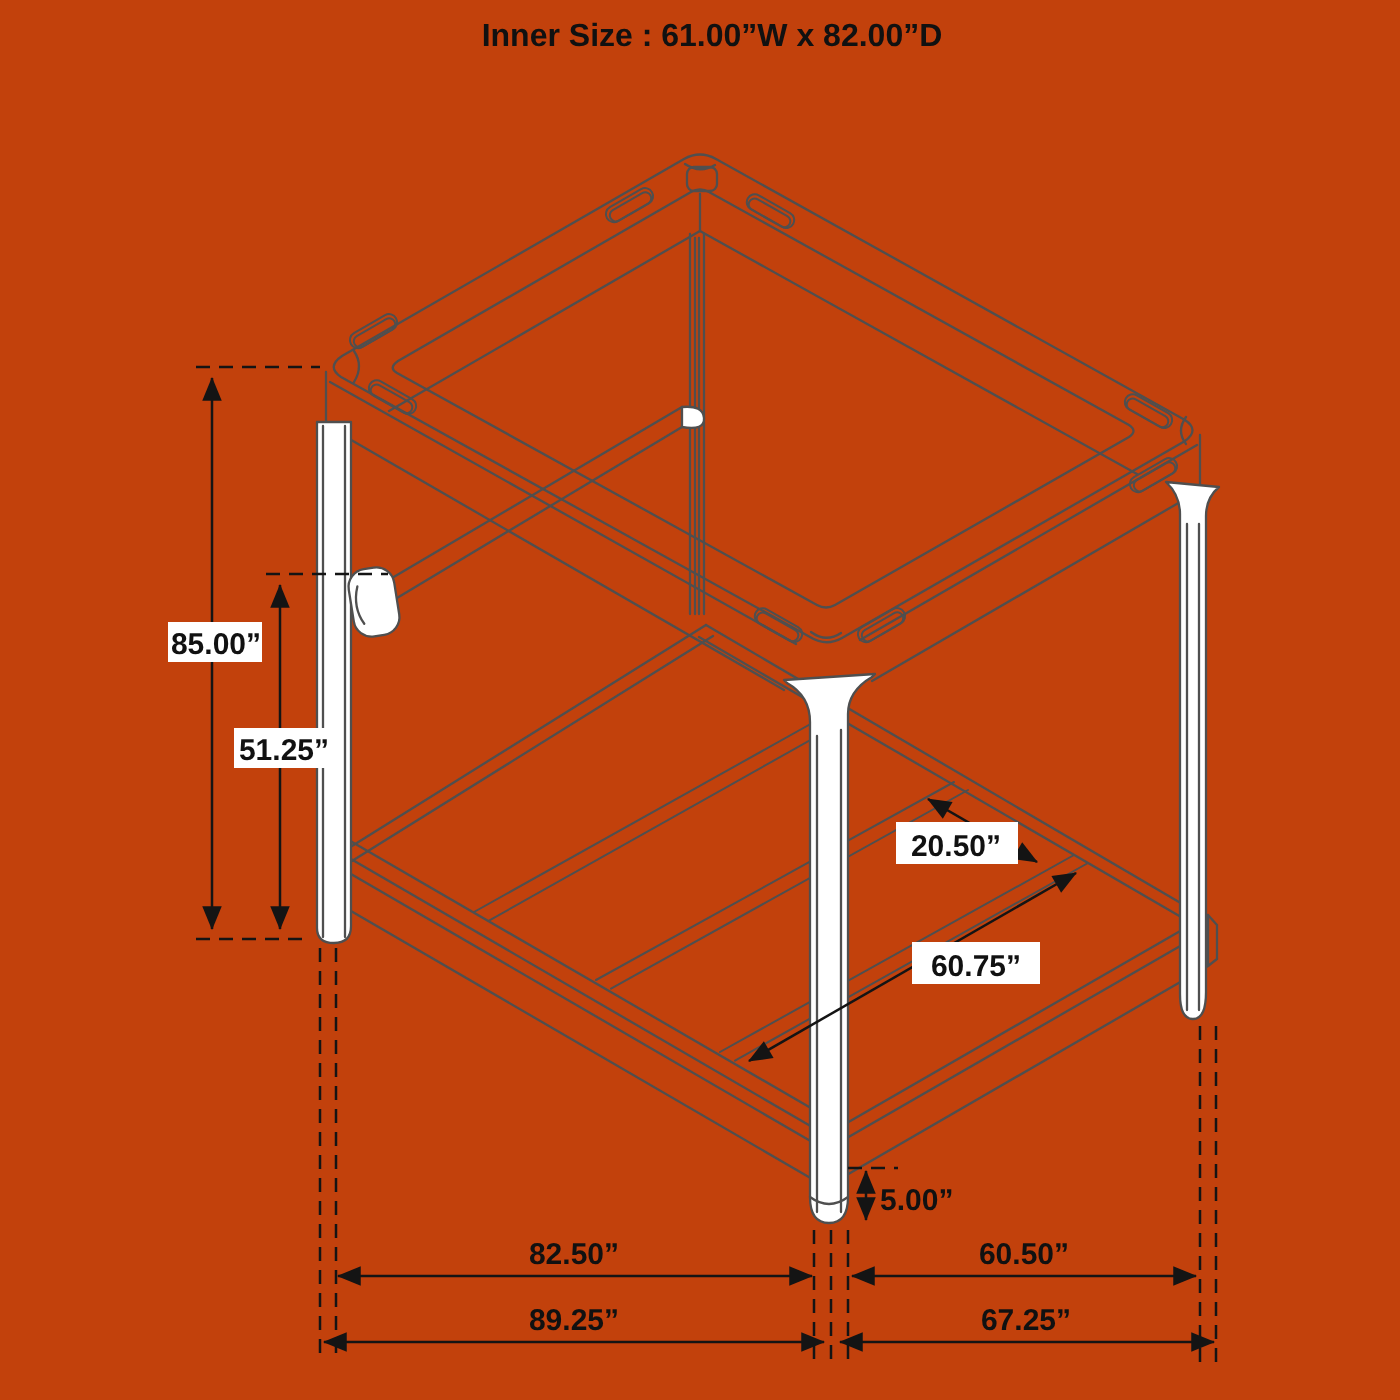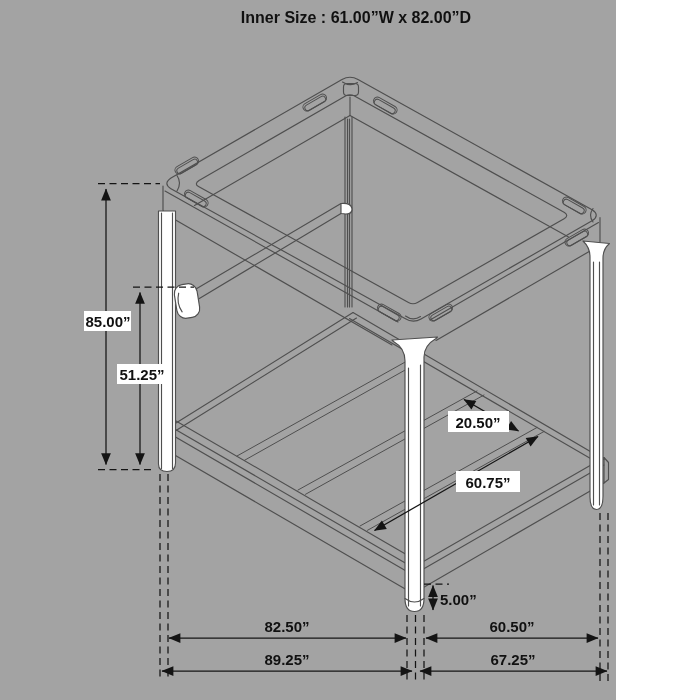--- a/index.html
+++ b/index.html
@@ -1,16 +1,16 @@
 <!DOCTYPE html>
 <html><head>
 <meta charset="utf-8">
 <style>
   html,body{margin:0;padding:0;background:#fff;}
-  .stage{position:relative;width:616px;height:700px;background:#a3a3a3;overflow:hidden;
+  .stage{position:relative;width:700px;height:700px;background:#c2410c;overflow:hidden;
          font-family:"Liberation Sans", sans-serif;}
   svg{display:block;}
   text{font-family:"Liberation Sans","DejaVu Sans",sans-serif;font-weight:bold;fill:#111;}
   .dim-label{font-size:15px;}
   .title-label{font-size:16px;}
 </style>
 </head>
 <body>
 
 <div class="stage">

